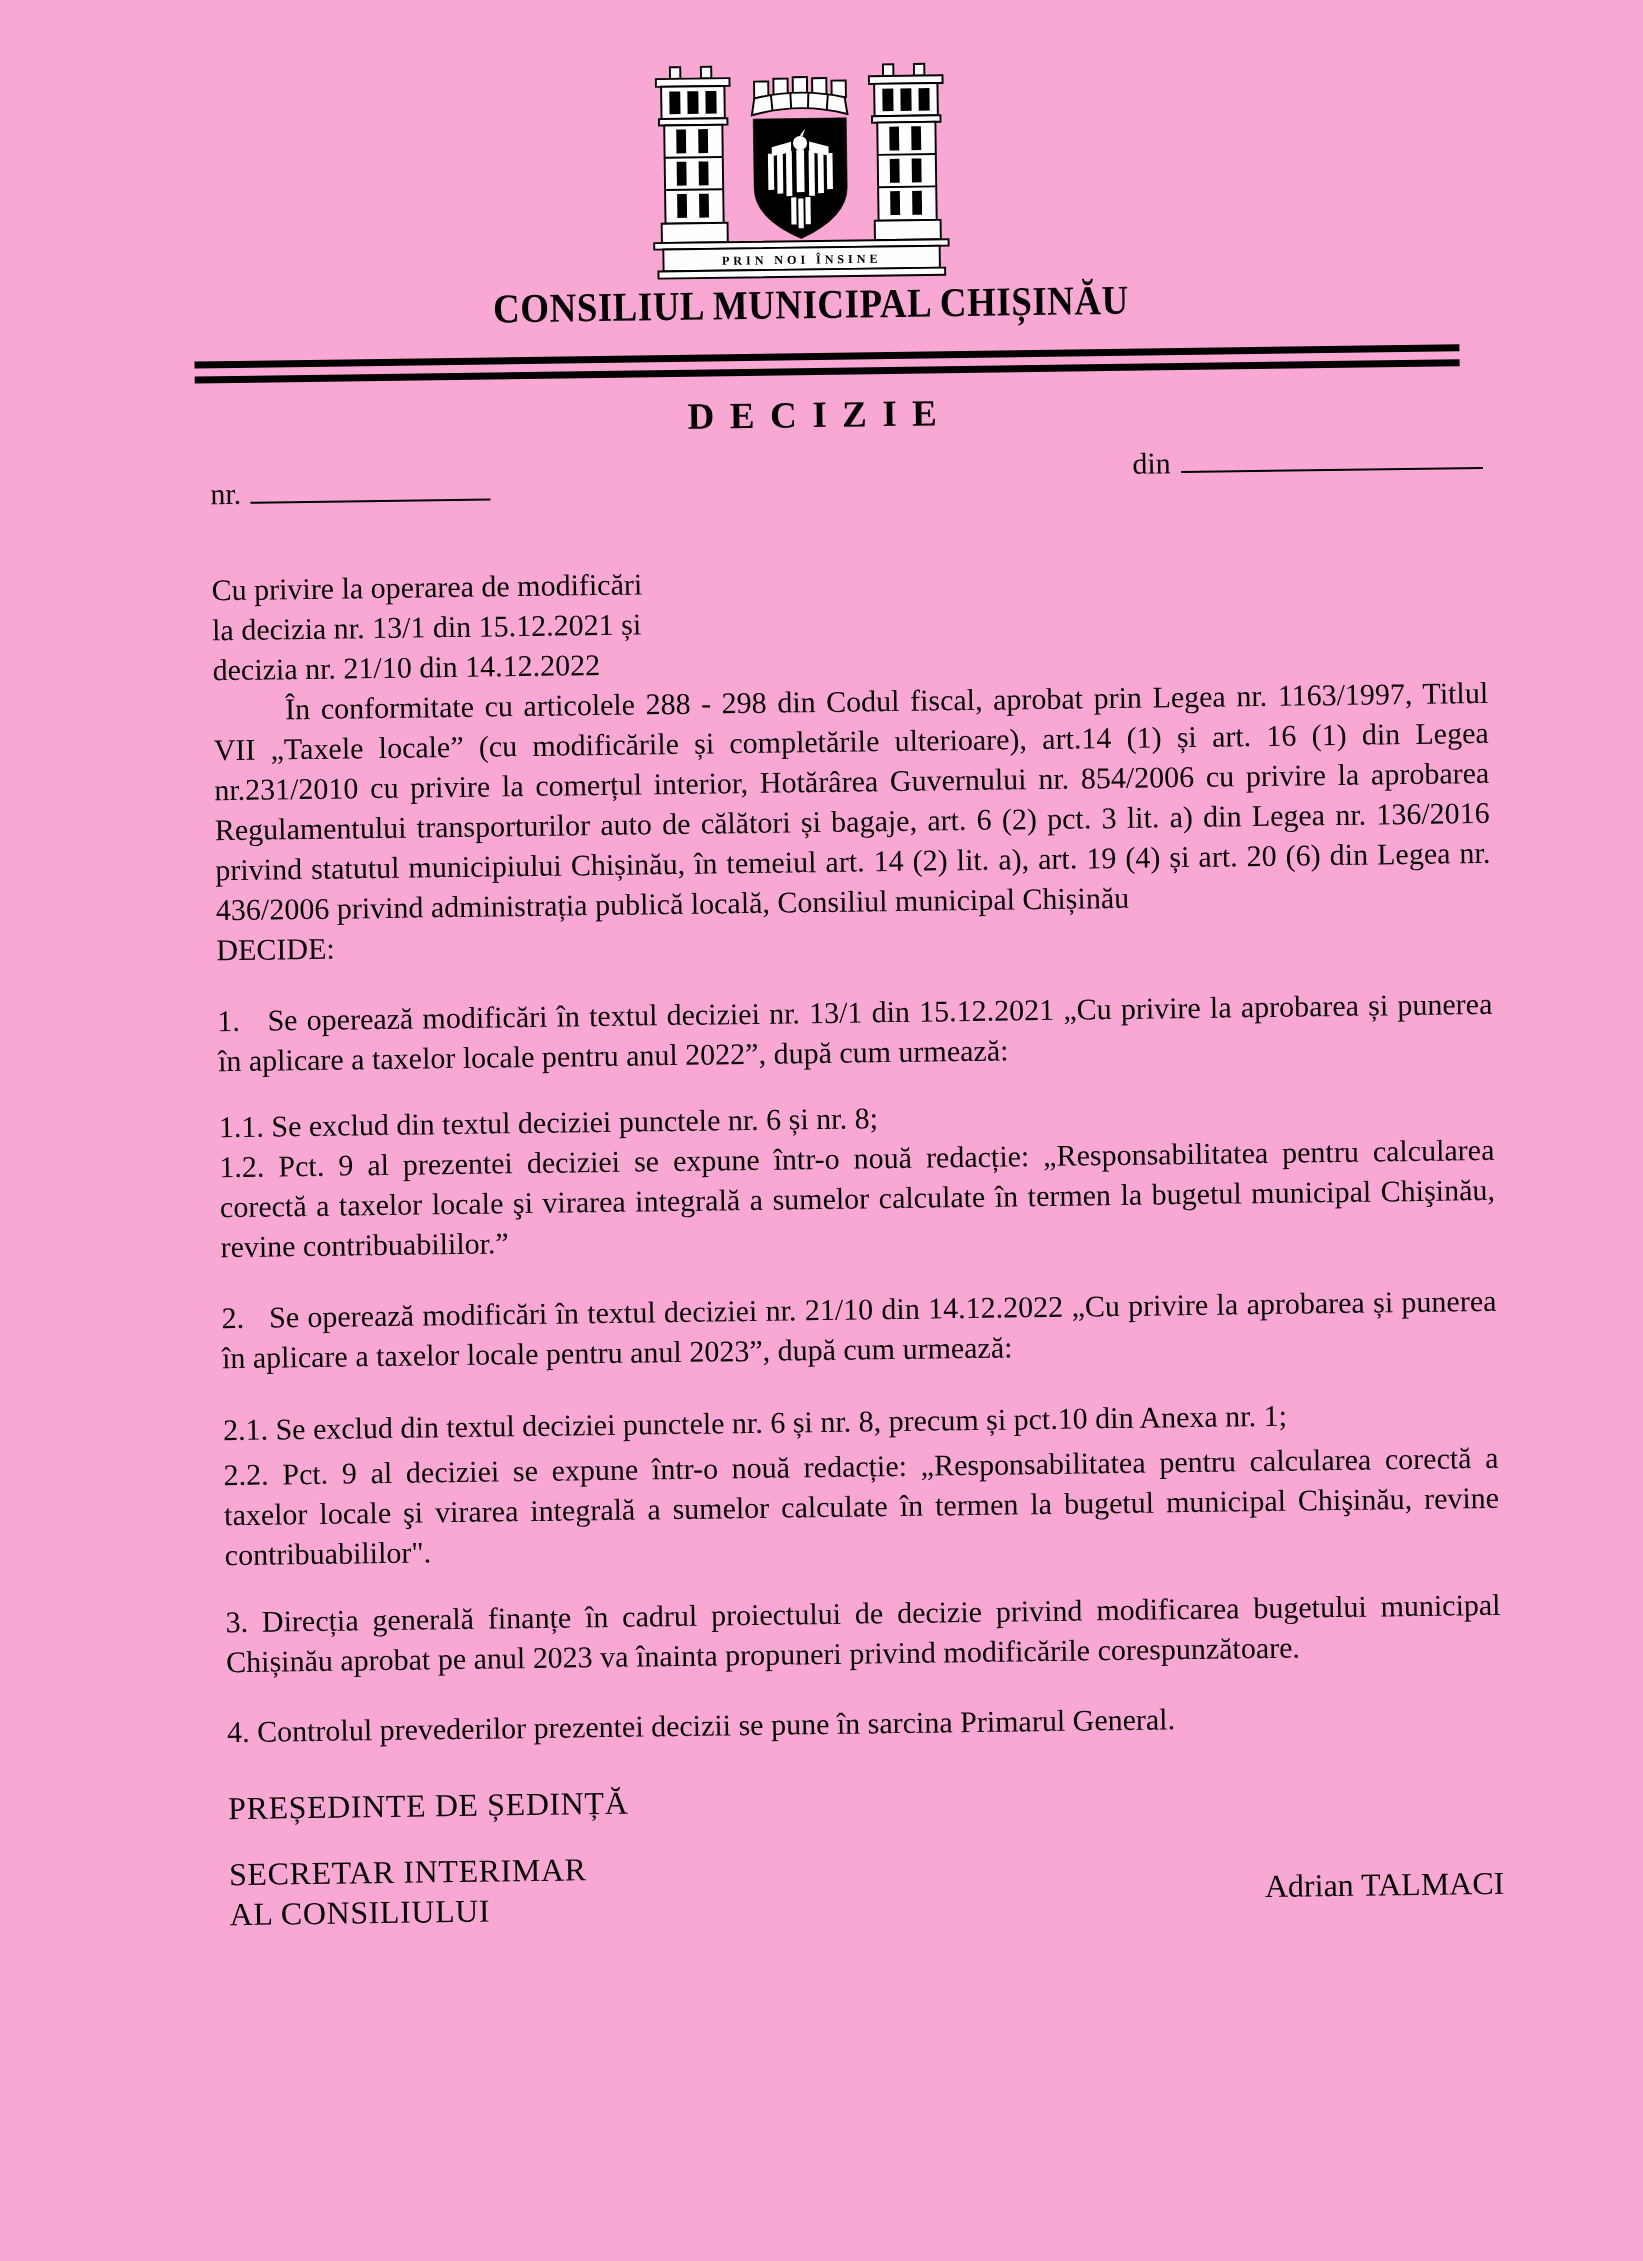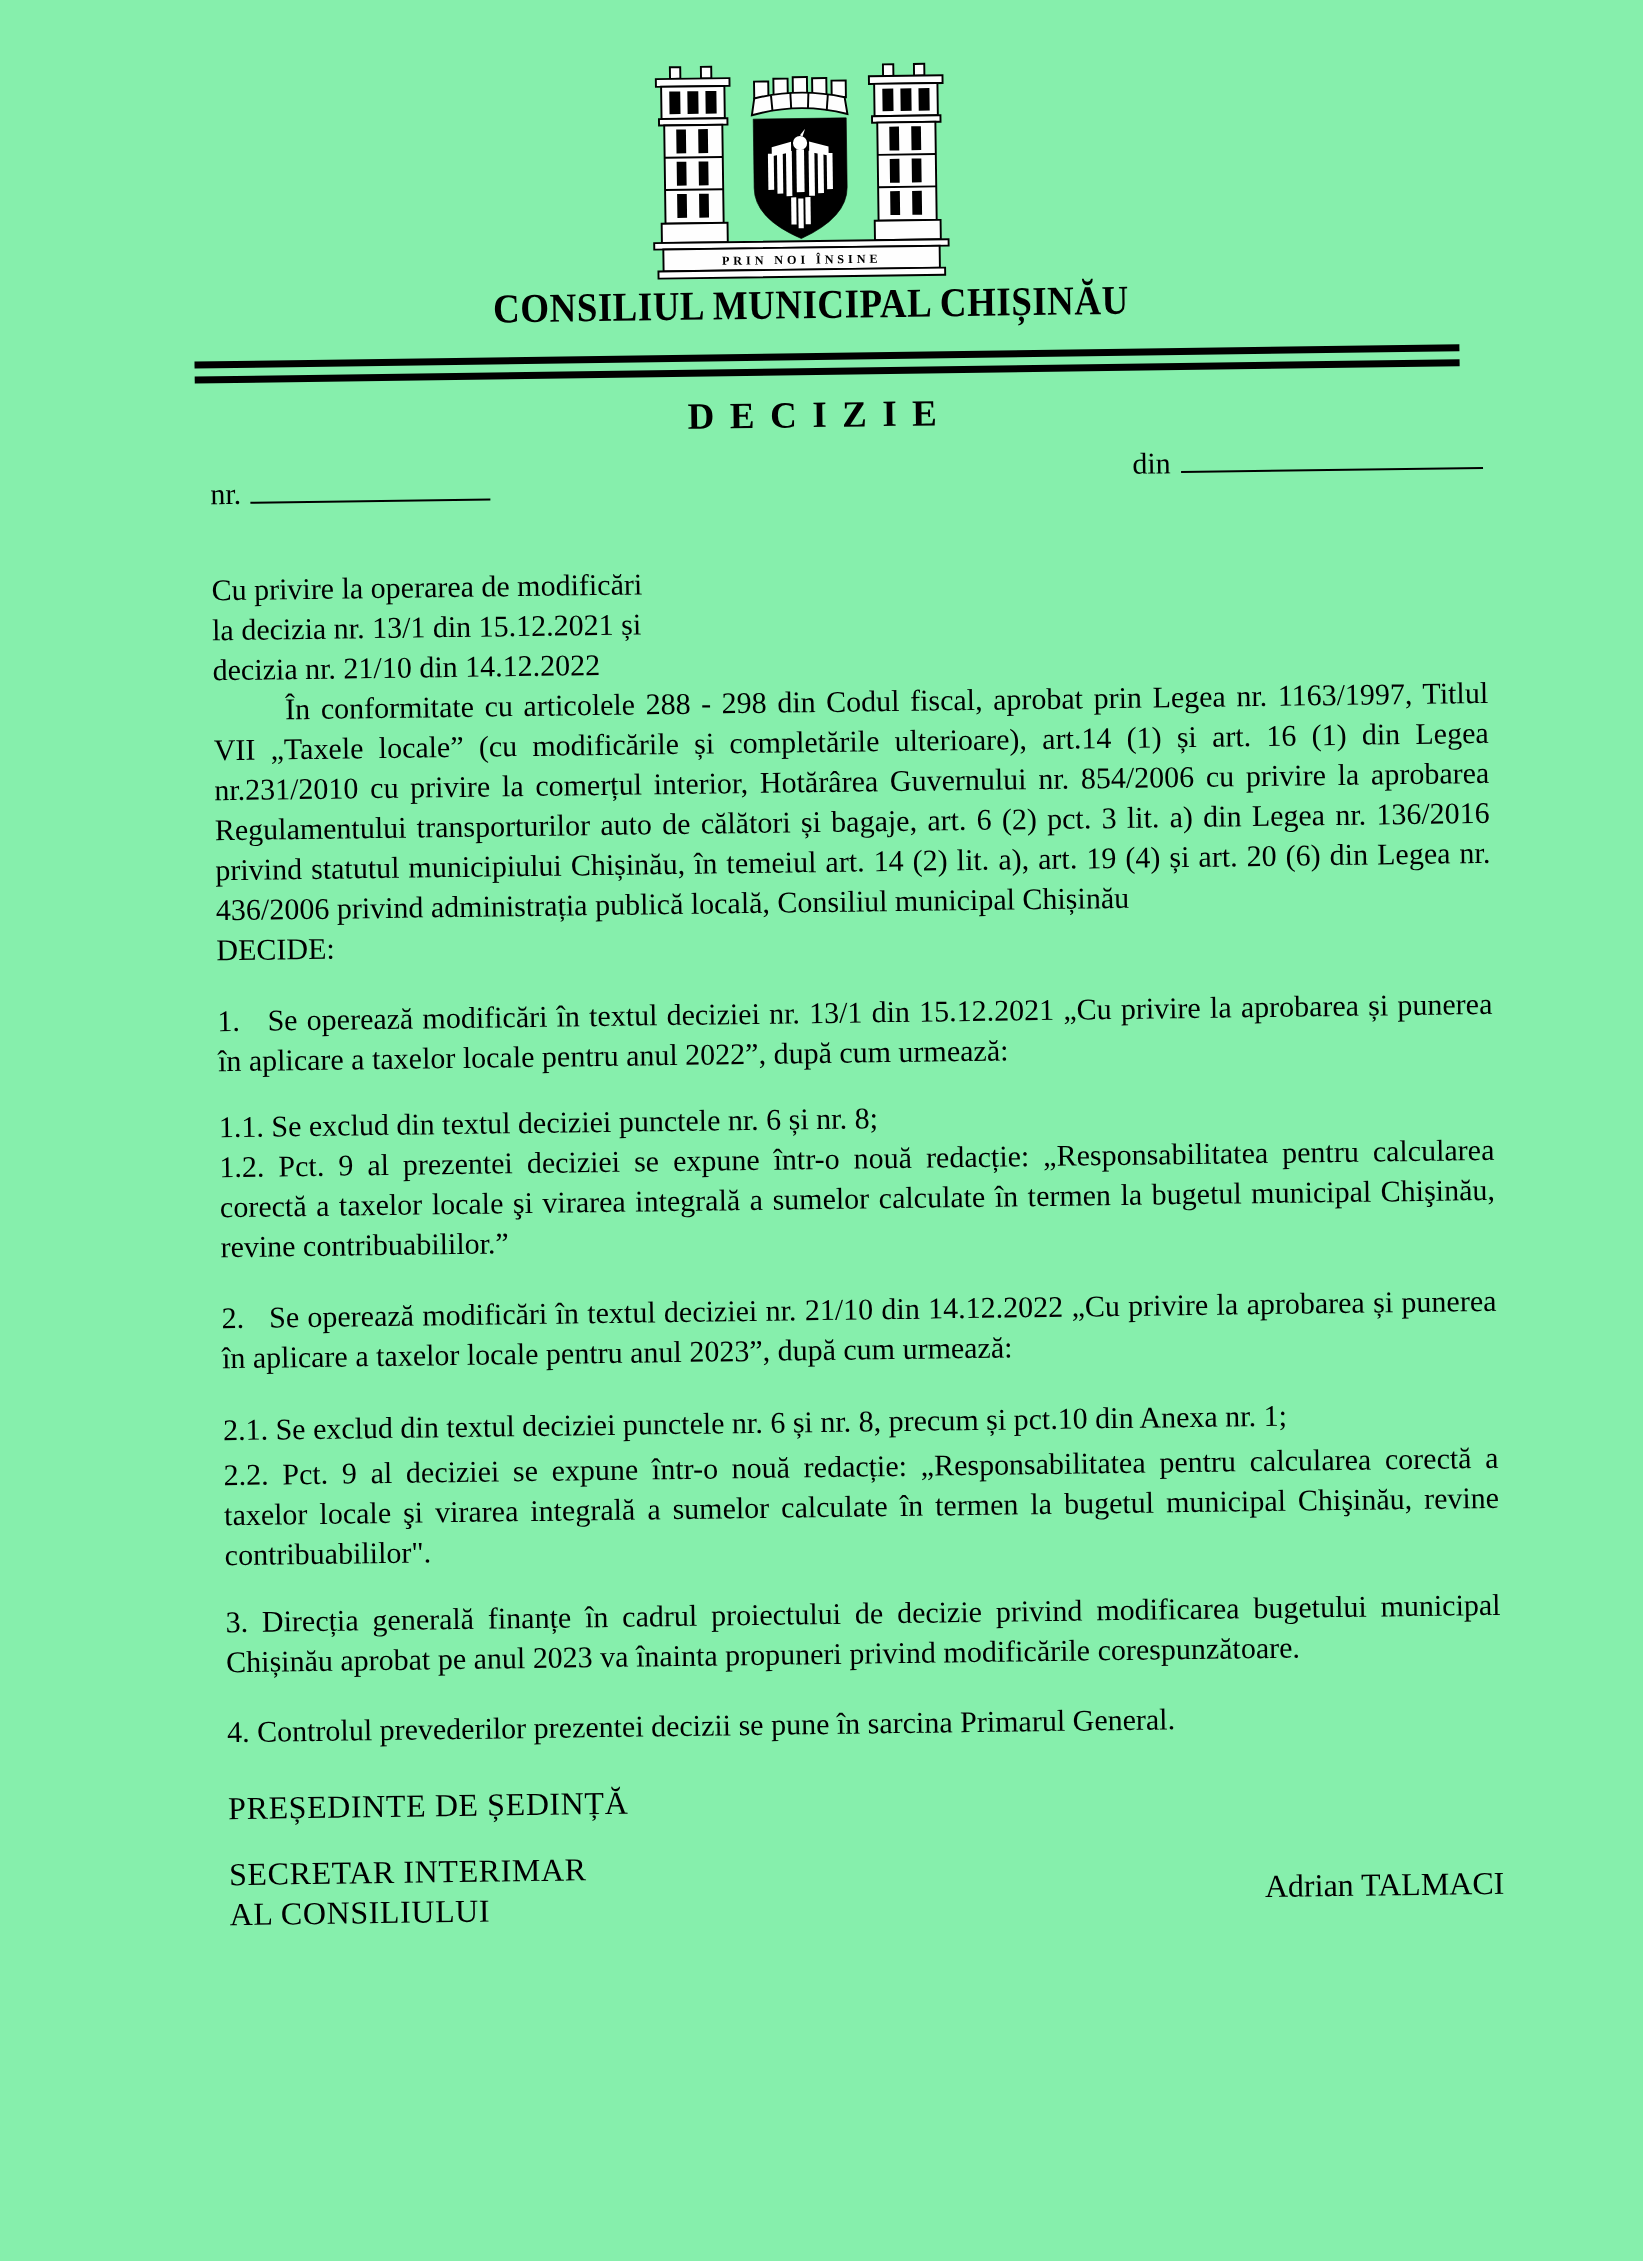--- a/index.html
+++ b/index.html
@@ -1,18 +1,18 @@
 <!DOCTYPE html>
 <html lang="ro" style="font-size:10.3px"><head>
 <meta charset="utf-8">
 <title>Document</title>
 <style>
   html,body{margin:0;padding:0;background:#ffffff;}
   .sheet{
-    position:relative;width:1644px;height:2261px;background:#86efac;
+    position:relative;width:1644px;height:2261px;background:#f9a8d4;
     overflow:hidden;color:#000;
     font-family:"Liberation Serif","DejaVu Serif",serif;
   }
   .content{position:absolute;inset:0;transform:rotate(-0.78deg);transform-origin:822px 1131px;}
 
   .emblem{position:absolute;left:665px;top:55px;width:297px;height:226px;}
 
   .org-name{
     position:absolute;top:280px;left:0;width:100%;text-align:center;
     font-size:41px;font-weight:700;white-space:nowrap;

